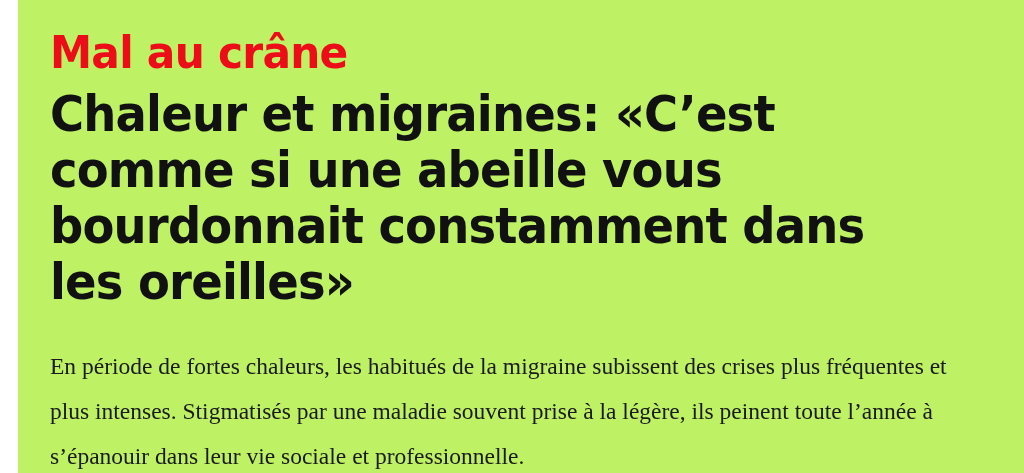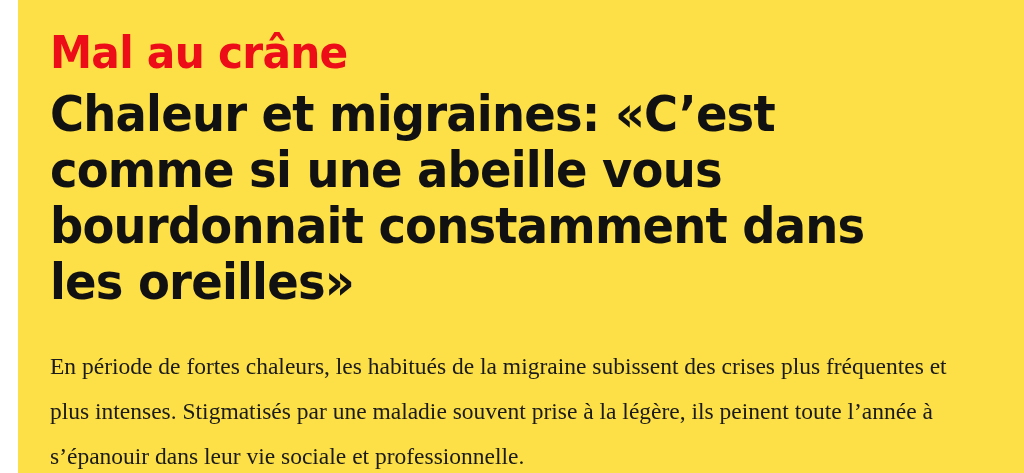--- a/index.html
+++ b/index.html
@@ -10,21 +10,21 @@
     width: 1024px;
     height: 473px;
     background: #f6f5f3;
     font-family: "Liberation Sans", sans-serif;
     overflow: hidden;
   }
   .page {
     position: relative;
     width: 1024px;
     height: 473px;
-    background: #fde047;
+    background: #bef264;
     box-sizing: border-box;
     text-decoration: underline;
   }
   .left-rule {
     position: absolute;
     left: 0;
     top: 0;
     width: 18px;
     height: 473px;
     background: #ffffff;

